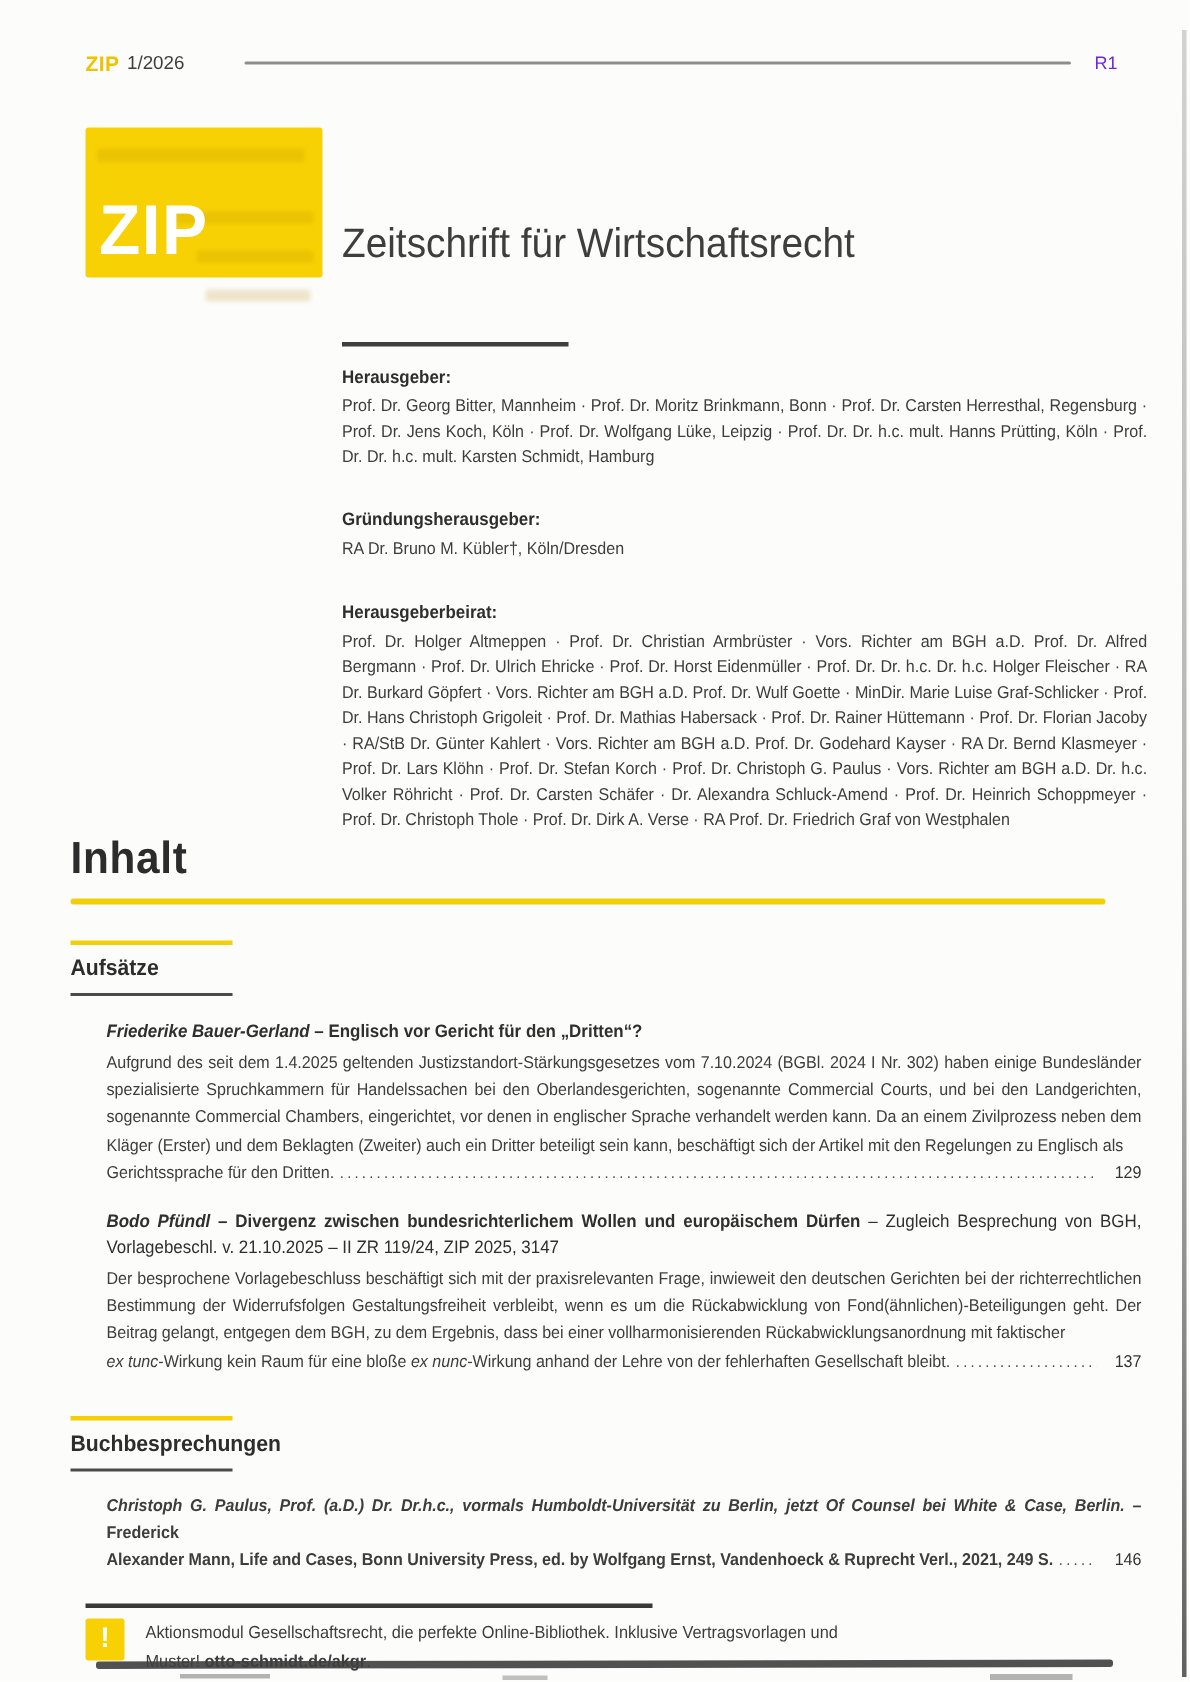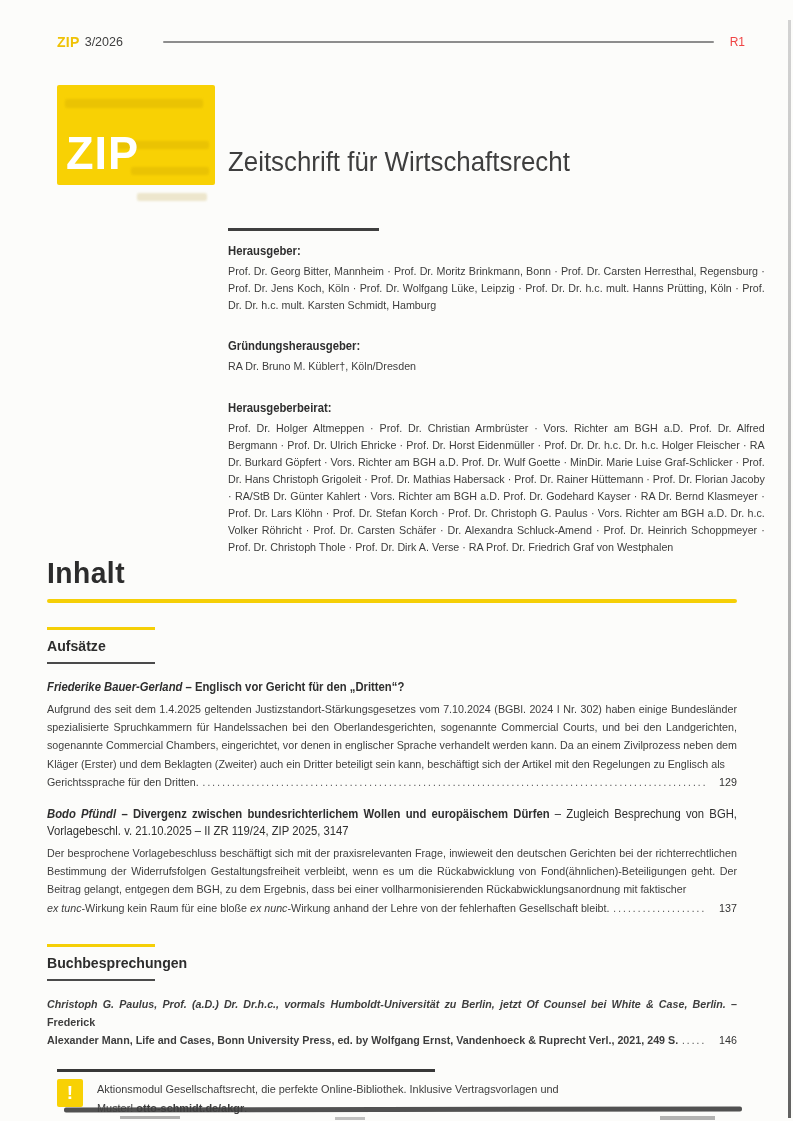--- a/index.html
+++ b/index.html
@@ -7,21 +7,21 @@
   .page{
     position:relative;width:793px;height:1121px;overflow:hidden;
     background:#fcfcfa;color:#3b3b3b;
     font-family:"Liberation Sans","DejaVu Sans",sans-serif;
   }
   
   .header-row{position:absolute;left:57px;right:48px;top:34px;display:flex;align-items:center;}
   .journal-code{font-weight:700;font-size:14px;color:#efc206;letter-spacing:.3px;}
   .issue{margin-left:5px;font-size:12.5px;color:#3f3f3f;}
   .header-rule{flex:1;height:2px;background:#8d8d8d;border-radius:2px;margin:0 16px 0 40px;}
-  .page-ref{font-size:12px;color:#ef4444;}
+  .page-ref{font-size:12px;color:#6d28d9;}
   
   .logo{position:absolute;left:57px;top:85px;width:158px;height:100px;background:#f8d104;border-radius:2px;}
   .logo-zip{position:absolute;left:9px;bottom:9px;font-size:47px;line-height:1;font-weight:700;color:#ffffff;
     letter-spacing:1px;transform:scaleX(.96);transform-origin:0 100%;}
   .ghost{position:absolute;background:rgba(170,135,0,.18);filter:blur(1.3px);border-radius:2px;}
   .g-a{left:8px;top:14px;width:138px;height:9px;}
   .g-b{left:60px;top:56px;width:92px;height:8px;}
   .g-c{left:74px;top:82px;width:78px;height:8px;}
   .g-d{left:80px;top:108px;width:70px;height:8px;}
   .journal-title{position:absolute;left:228px;top:146px;font-size:27.5px;color:#3e3e3e;white-space:nowrap;
@@ -37,21 +37,21 @@
   
   .toc{position:absolute;left:47px;top:556px;width:690px;}
   .toc-title{font-size:30px;font-weight:700;color:#2c2c2c;letter-spacing:.5px;
     transform:scaleX(.94);transform-origin:0 0;}
   .toc-title-rule{height:4px;background:#f5cf06;border-radius:2px;margin-top:9px;}
   .sec{margin-top:24px;}
   .sec-rule-y{width:108px;height:3px;background:#f5cf06;}
   .sec-heading{font-size:15px;font-weight:700;color:#2d2d2d;margin-top:7px;
     transform:scaleX(.94);transform-origin:0 0;white-space:nowrap;}
   .sec-rule-d{width:108px;height:2px;background:#4a4a4a;margin-top:8px;}
-  .entry{margin-top:15px;}
+  .entry{margin-top:15px;margin-left:24px;}
   .entry-title{width:734px;transform:scaleX(.94);transform-origin:0 0;
     font-size:12px;line-height:17px;text-align:justify;color:#2f2f2f;}
   .entry-abstract{width:734px;transform:scaleX(.94);transform-origin:0 0;
     font-size:11.4px;line-height:18.2px;text-align:justify;margin-top:4px;color:#3d3d3d;}
   .tail-row{width:734px;transform:scaleX(.94);transform-origin:0 0;display:flex;align-items:baseline;
     font-size:11.4px;line-height:18.2px;color:#3d3d3d;}
   .tail-text{flex:0 1 auto;min-width:0;}
   .dot-leader{flex:1;overflow:hidden;white-space:nowrap;margin:0 6px 0 4px;color:#4c4c4c;}
   .dot-leader::after{content:"........................................................................................................................................................................................................................";
     font-size:10.5px;letter-spacing:2.3px;}
@@ -79,21 +79,21 @@
   .sm2{left:335px;top:1117px;width:30px;height:3px;opacity:.45;}
   .sm3{left:660px;top:1116px;width:55px;height:3.5px;opacity:.55;}
 </style>
 </head>
 <body>
 
 <div class="page">
 
   <div class="header-row">
     <span class="journal-code">ZIP</span>
-    <span class="issue">3/2026</span>
+    <span class="issue">1/2026</span>
     <span class="header-rule"></span>
     <span class="page-ref">R1</span>
   </div>
 
   <div class="logo">
     <span class="ghost g-a"></span>
     <span class="ghost g-b"></span>
     <span class="ghost g-c"></span>
     <span class="ghost g-d"></span>
     <span class="logo-zip">ZIP</span>

